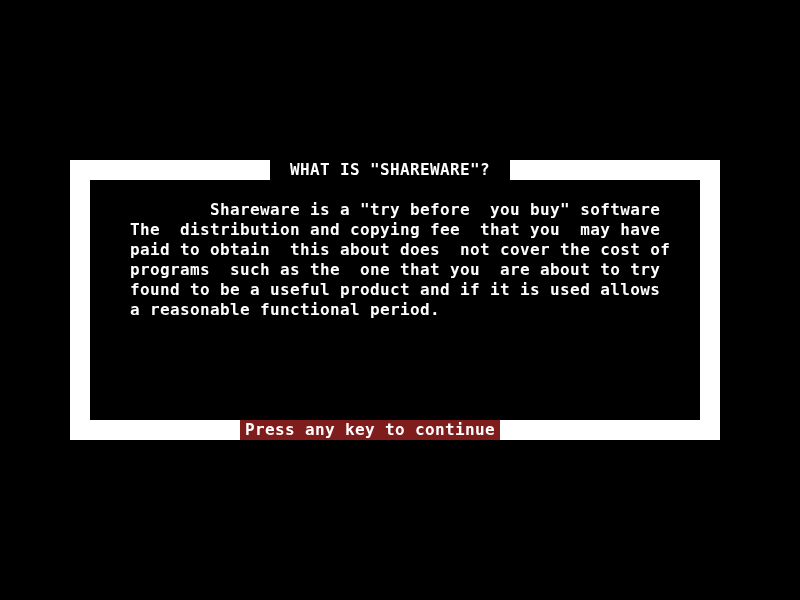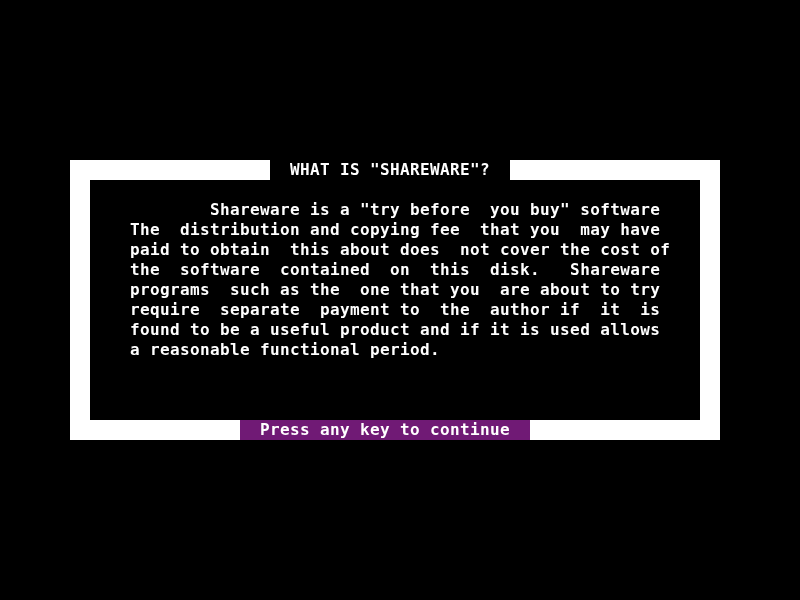--- a/index.html
+++ b/index.html
@@ -52,40 +52,38 @@
     line-height: 20px;
     background: #000000;
     color: #ffffff;
     text-align: center;
     white-space: pre;
   }
   .prompt-bar {
     position: absolute;
     left: 170px;
     top: 260px;
-    width: 290px;
+    width: 260px;
     height: 20px;
     line-height: 20px;
-    background: #701a75;
+    background: #7f1d1d;
     color: #ffffff;
     text-align: center;
     white-space: pre;
   }
 </style>
 </head>
 <body>
 
 <div class="screen">
   <div class="frame">
     <div class="inner">
       <div class="body-line">        Shareware is a "try before  you buy" software</div>
       <div class="body-line">The  distribution and copying fee  that you  may have</div>
       <div class="body-line">paid to obtain  this about does  not cover the cost of</div>
-      <div class="body-line">the  software  contained  on  this  disk.   Shareware</div>
       <div class="body-line">programs  such as the  one that you  are about to try</div>
-      <div class="body-line">require  separate  payment to  the  author if  it  is</div>
       <div class="body-line">found to be a useful product and if it is used allows</div>
       <div class="body-line">a reasonable functional period.</div>
     </div>
     <div class="title-bar">WHAT IS "SHAREWARE"?</div>
     <div class="prompt-bar">Press any key to continue</div>
   </div>
 </div>
 
 </body></html>

